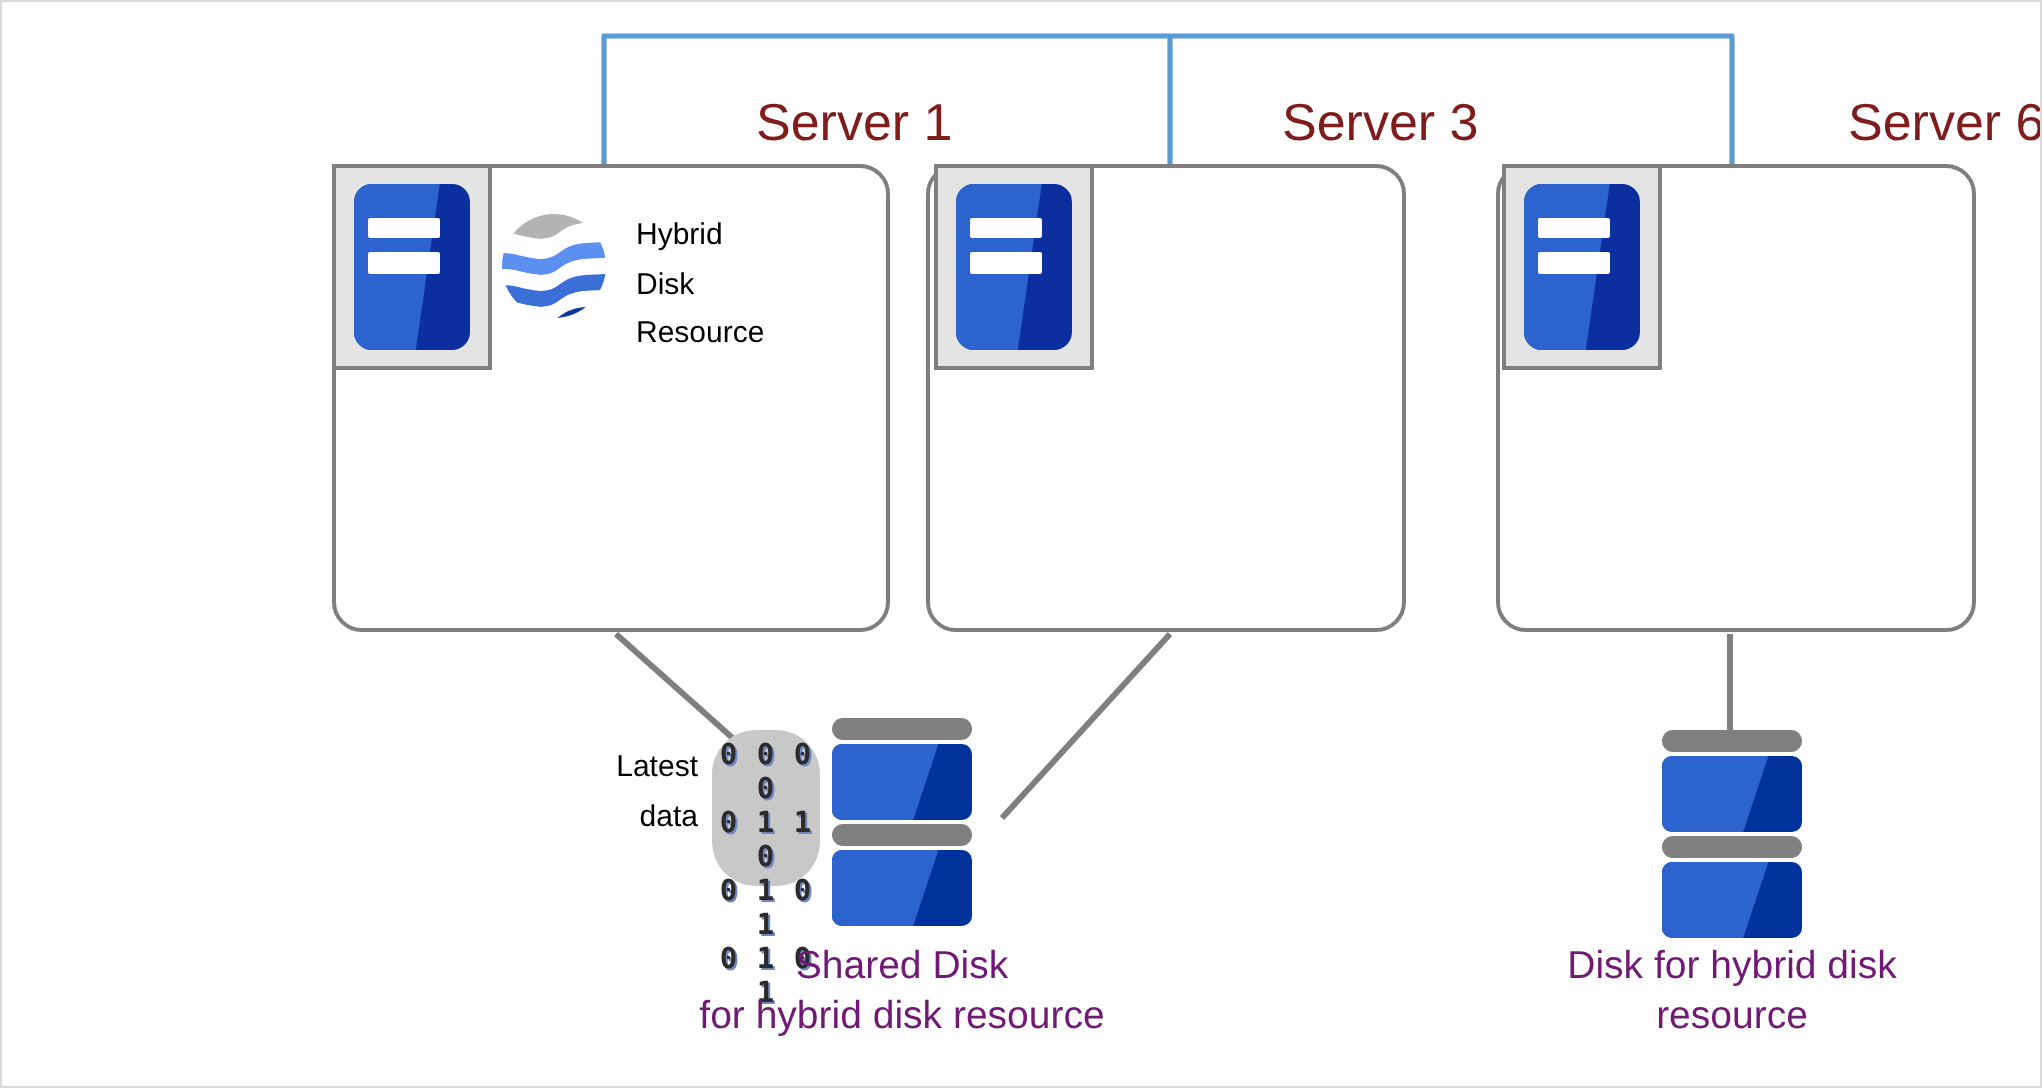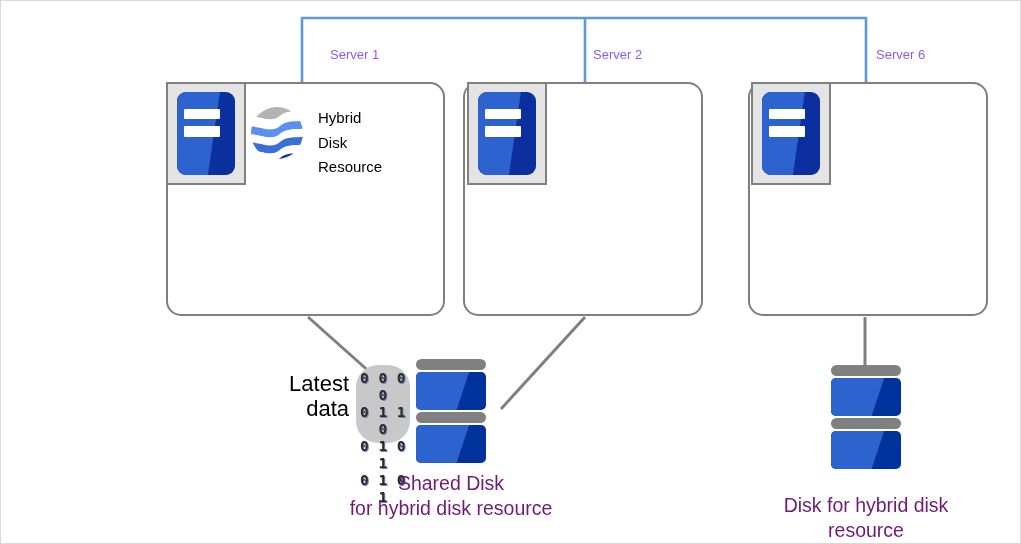--- a/index.html
+++ b/index.html
@@ -25,24 +25,25 @@
   
   .server-box {
     border: 2.6px solid #7f7f7f;
     border-radius: 15px;
     background: #ffffff;
     box-sizing: border-box;
   }
 
   
   .server-label {
-    font-size: 13px;
-    color: #8b5cf6;
+    font-size: 26px;
+    color: #7f1d1d;
     white-space: nowrap;
     line-height: 1;
+    margin-left: 48px;
   }
 
   
   .server-icon {
     width: 80px;
     height: 103px;
     background: #e4e4e4;
     border: 2.5px solid #808080;
     box-sizing: border-box;
     padding: 8px 9px;
@@ -136,41 +137,41 @@
 
   
   .caption {
     font-size: 19.5px;
     line-height: 25px;
     color: #701a75;
     text-align: center;
     white-space: pre-line;
   }
   .side-label {
-    font-size: 22px;
+    font-size: 15px;
     line-height: 25px;
     color: #000000;
     text-align: right;
     white-space: pre-line;
   }
 </style>
 </head>
 <body>
 
 <div id="page">
 
   <svg class="abs" id="network-bus" viewBox="0 0 1021 120" xmlns="http://www.w3.org/2000/svg">
     <line x1="300" y1="17" x2="866" y2="17" stroke="#5b9bd5" stroke-width="2.6"></line>
     <line x1="301" y1="17" x2="301" y2="82" stroke="#5b9bd5" stroke-width="2.6"></line>
     <line x1="584" y1="17" x2="584" y2="82" stroke="#5b9bd5" stroke-width="2.6"></line>
     <line x1="865" y1="17" x2="865" y2="82" stroke="#5b9bd5" stroke-width="2.6"></line>
   </svg>
 
   <div class="abs server-label" style="left:329px; top:47px;">Server 1</div>
-  <div class="abs server-label" style="left:592px; top:47px;">Server 2</div>
+  <div class="abs server-label" style="left:592px; top:47px;">Server 3</div>
   <div class="abs server-label" style="left:875px; top:47px;">Server 6</div>
 
   <div class="abs server-box" style="left:165px; top:81px; width:279px; height:234px;"></div>
 
   <div class="abs server-icon" style="left:165px; top:81px;">
     <div class="server-icon-inner">
       <div class="srv-bar b1"></div>
       <div class="srv-bar b2"></div>
     </div>
   </div>
@@ -237,16 +238,16 @@
   </div>
   <div class="abs caption" style="left:280px; top:470px; width:340px;">Shared Disk
 for hybrid disk resource</div>
 
   <div class="abs disk-stack" style="left:830px; top:364px;">
     <div class="disk-cap"></div>
     <div class="disk-body"></div>
     <div class="disk-cap"></div>
     <div class="disk-body"></div>
   </div>
-  <div class="abs caption" style="left:730px; top:470px; width:270px;margin-top:22px;">Disk for hybrid disk
+  <div class="abs caption" style="left:730px; top:470px; width:270px;">Disk for hybrid disk
 resource</div>
 
 </div>
 
 </body></html>

